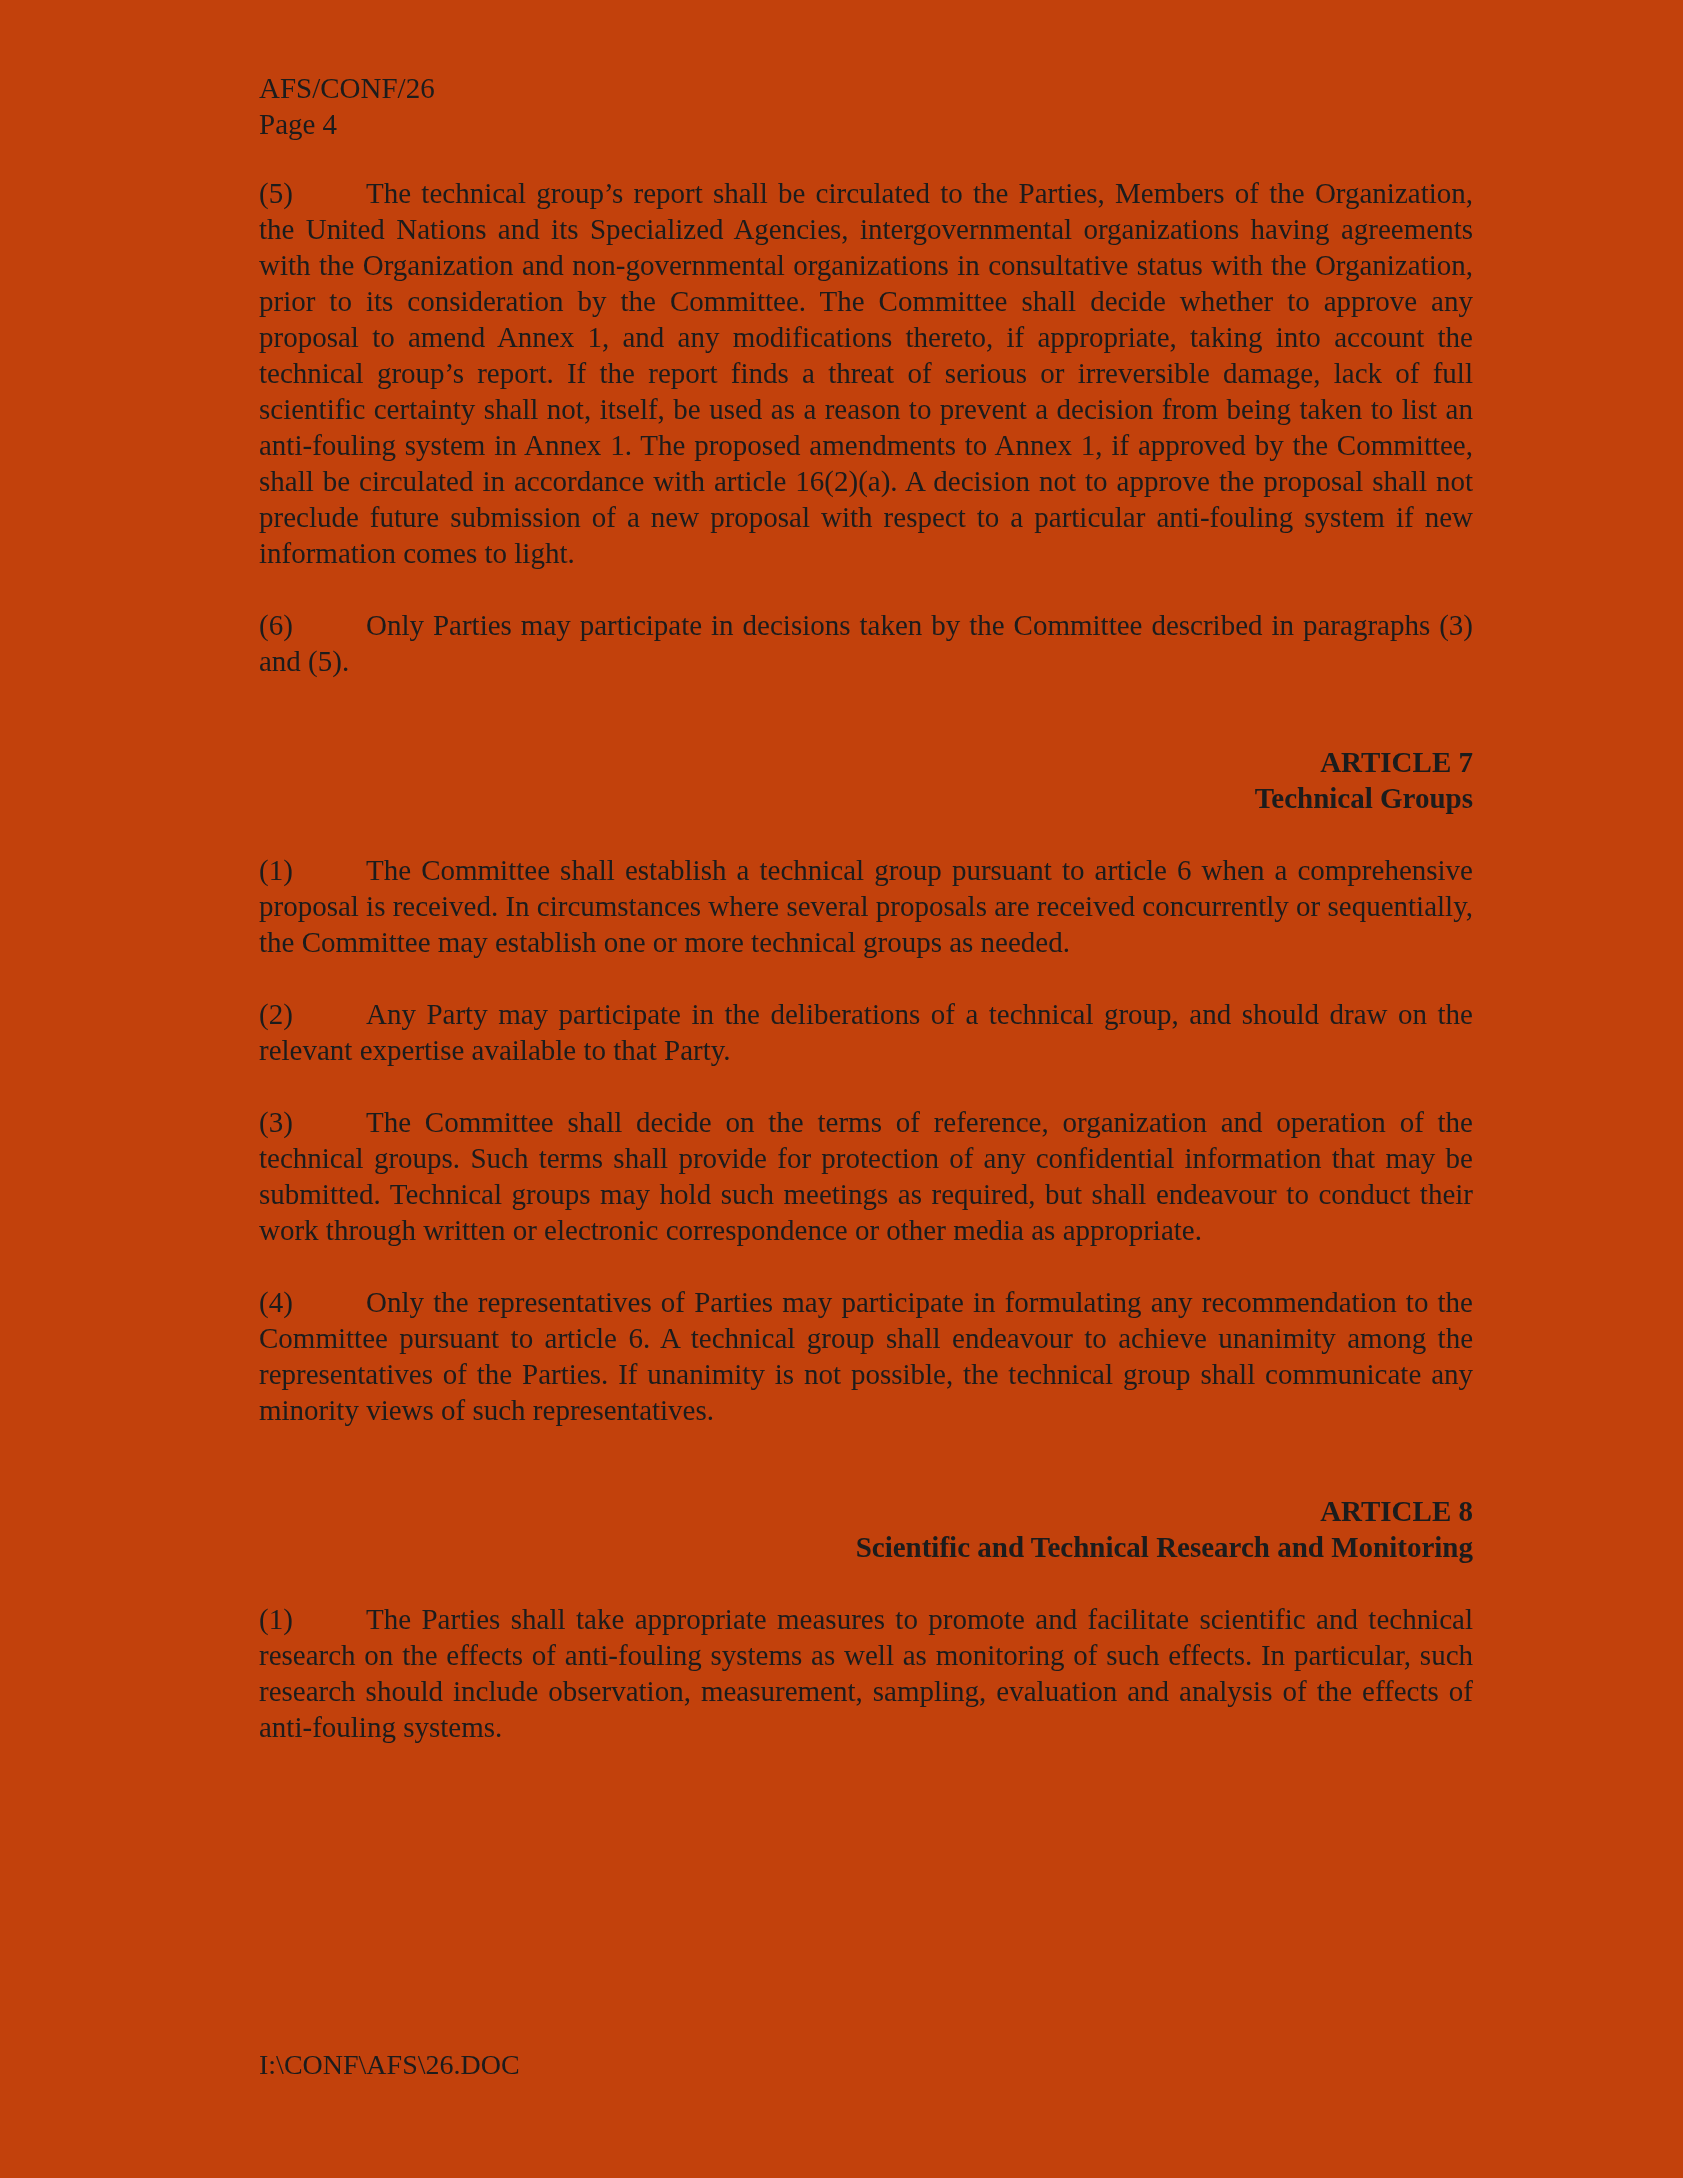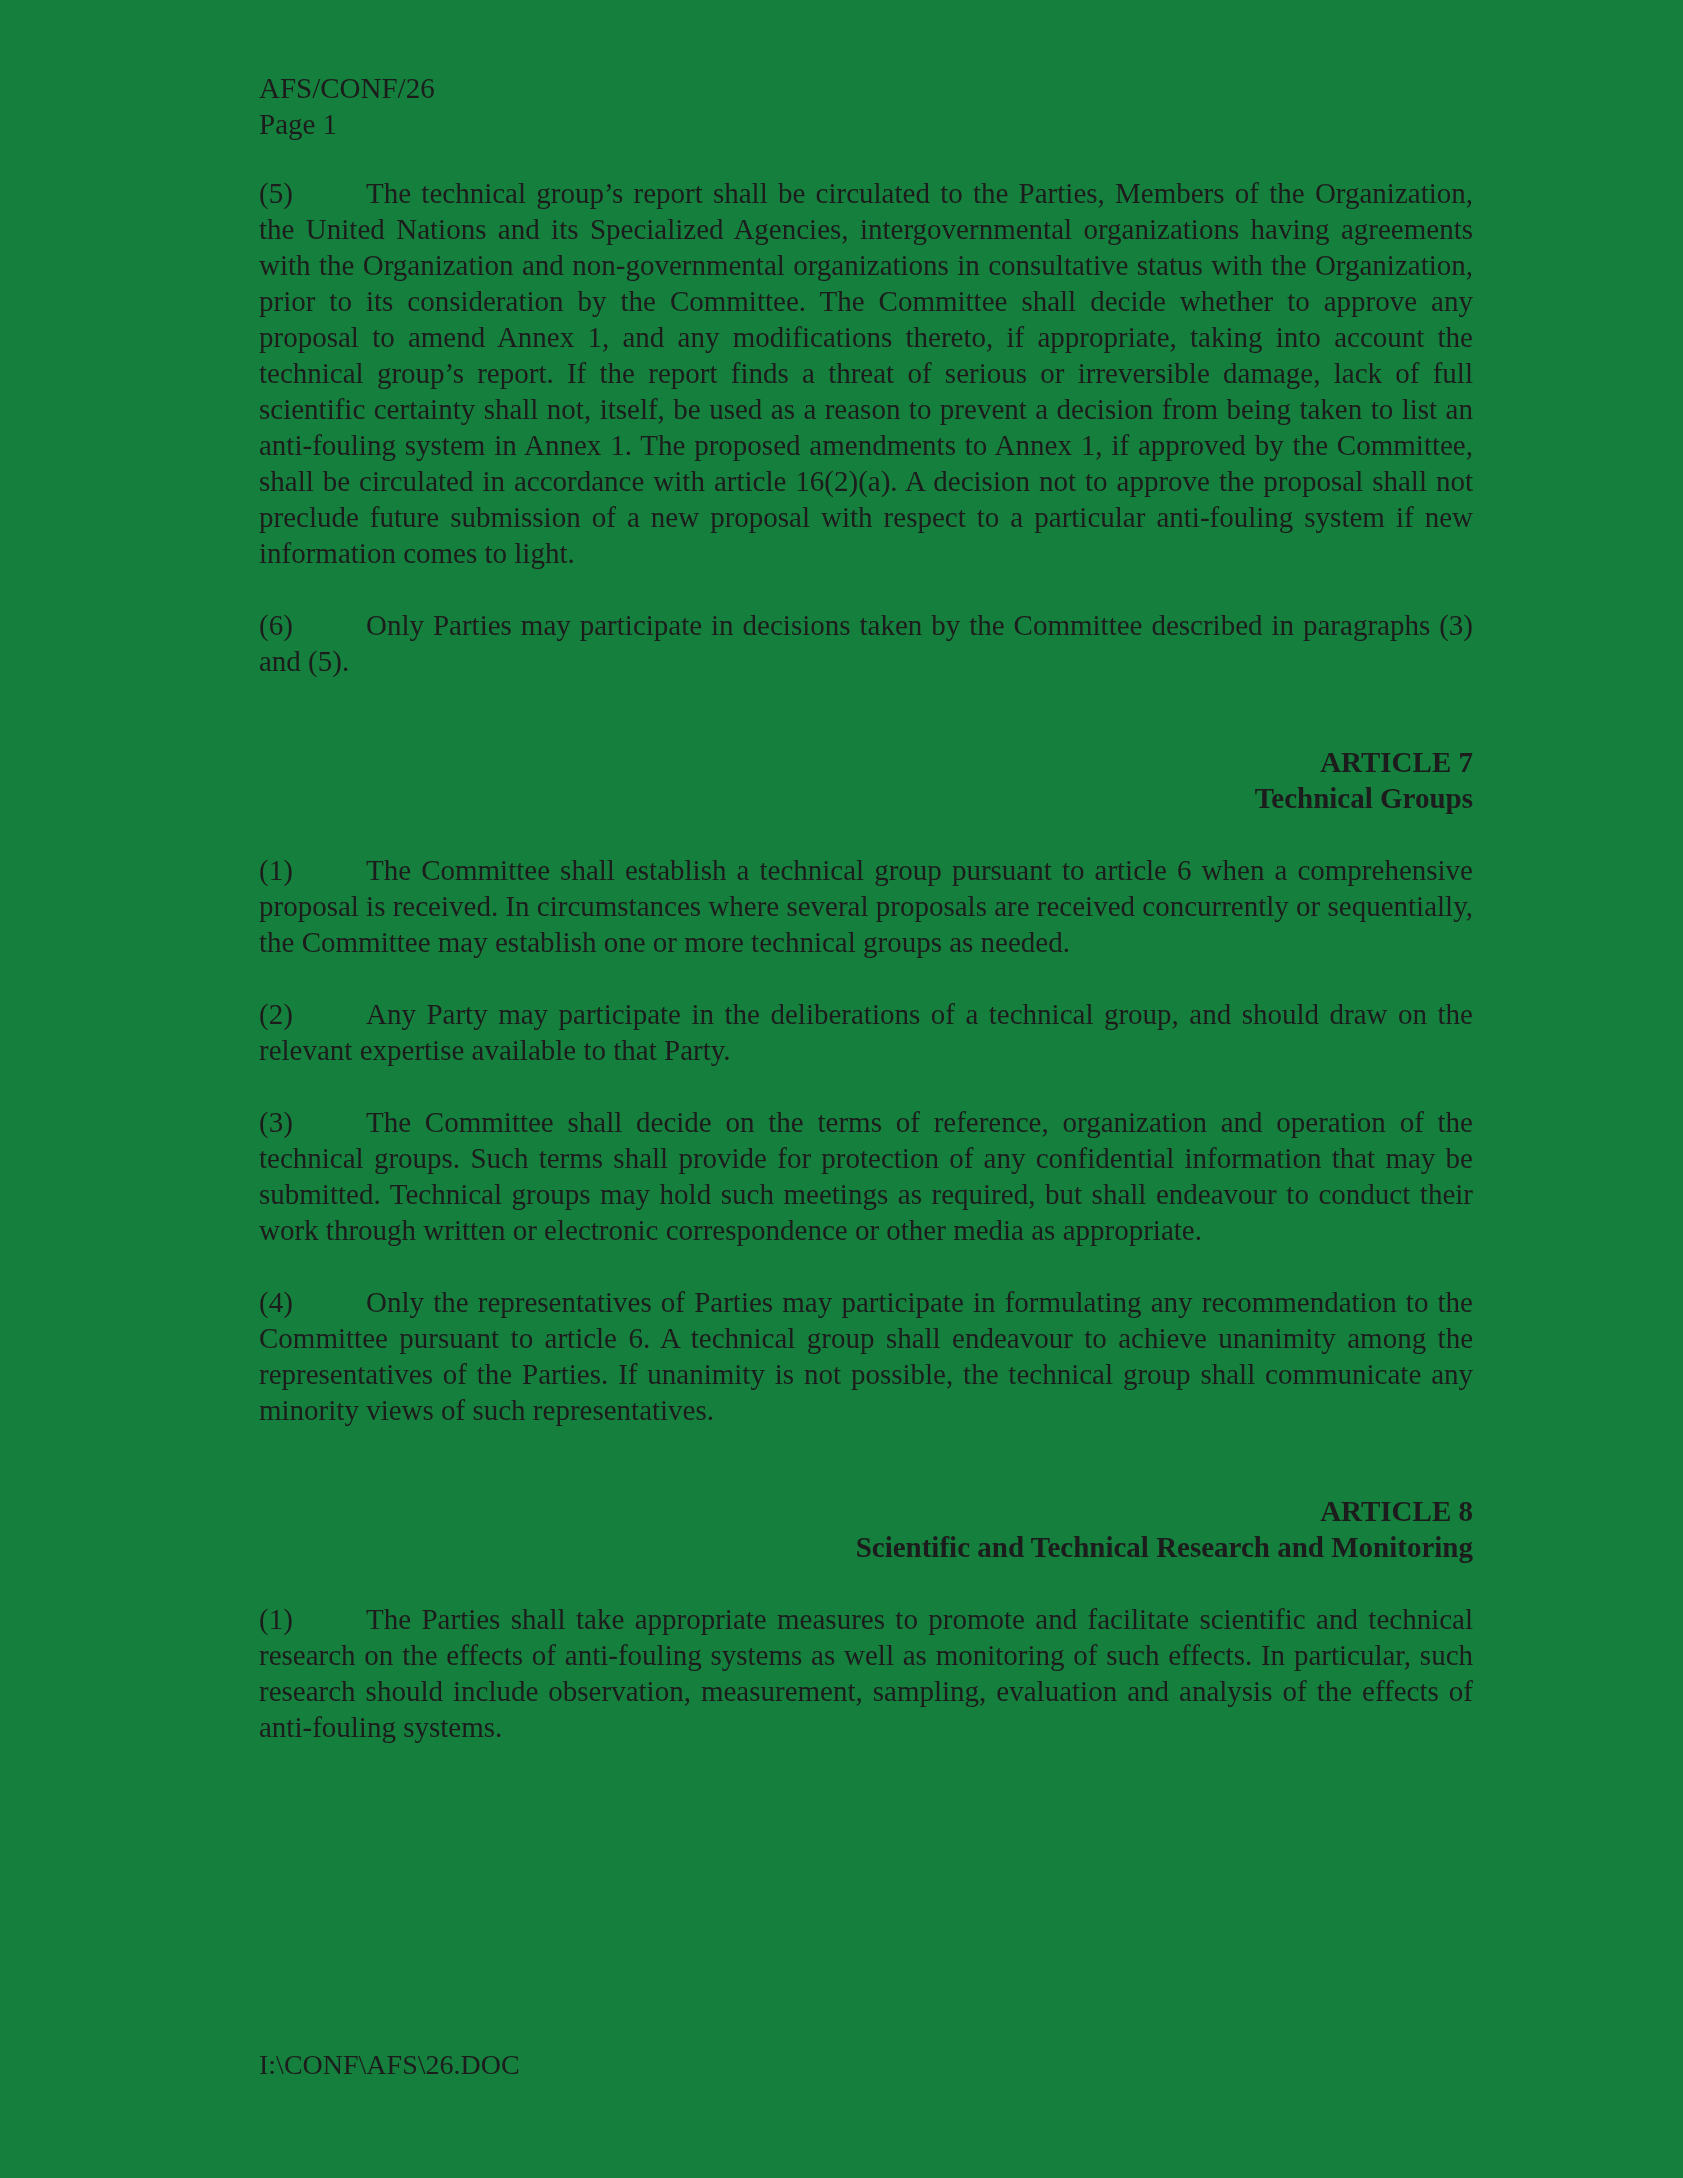--- a/index.html
+++ b/index.html
@@ -4,21 +4,21 @@
 <style>
   html, body {
     margin: 0;
     padding: 0;
     background: #ffffff;
   }
   .page {
     position: relative;
     width: 1683px;
     height: 2178px;
-    background: #15803d;
+    background: #c2410c;
     overflow: hidden;
     font-family: "Liberation Serif", "DejaVu Serif", serif;
     color: #1c1c1c;
   }
   .content {
     position: absolute;
     left: 259px;
     top: 70px;
     width: 1214px;
     font-size: 29px;
@@ -59,21 +59,21 @@
   }
 </style>
 </head>
 <body>
 
 <div class="page">
   <div class="content">
 
     <div class="doc-header">
       <div>AFS/CONF/26</div>
-      <div>Page 1</div>
+      <div>Page 4</div>
     </div>
 
     <p class="para"><span class="pnum">(5)</span><span>The technical group’s report shall be circulated to the Parties, Members of the Organization, the United Nations and its Specialized Agencies, intergovernmental organizations having agreements with the Organization and non-governmental organizations in consultative status with the Organization, prior to its consideration by the Committee.  The Committee shall decide whether to approve any proposal to amend Annex 1, and any modifications thereto, if appropriate, taking into account the technical group’s report.  If the report finds a threat of serious or irreversible damage, lack of full scientific certainty shall not, itself, be used as a reason to prevent a decision from being taken to list an anti-fouling system in Annex 1.  The proposed amendments to Annex 1, if approved by the Committee, shall be circulated in accordance with article 16(2)(a).  A decision not to approve the proposal shall not preclude future submission of a new proposal with respect to a particular anti-fouling system if new information comes to light.</span></p>
 
     <p class="para"><span class="pnum">(6)</span><span>Only Parties may participate in decisions taken by the Committee described in paragraphs (3) and (5).</span></p>
 
     <div class="article-head">
       <div class="article-title">ARTICLE 7</div>
       <div class="article-subtitle">Technical Groups</div>
     </div>

